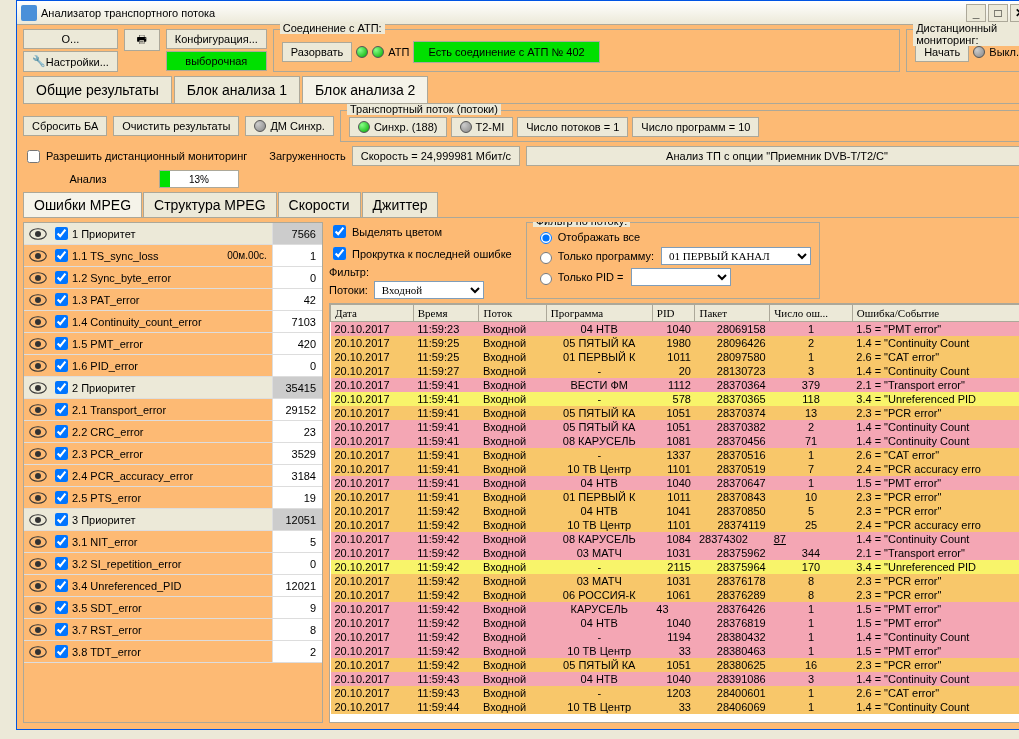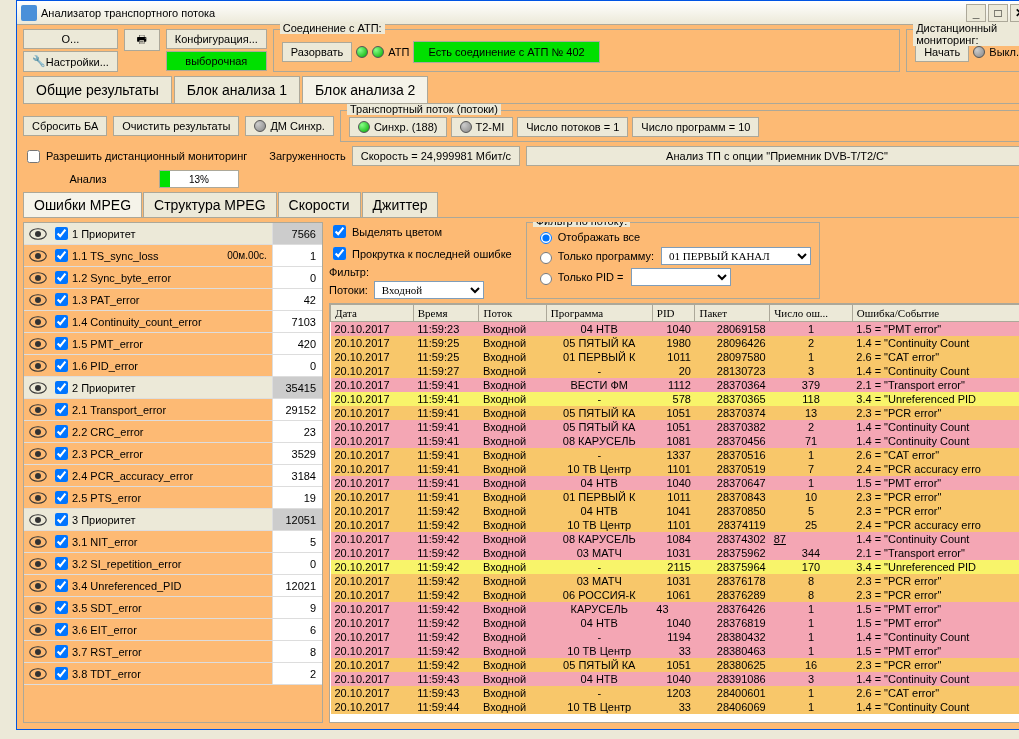--- a/index.html
+++ b/index.html
@@ -394,33 +394,20 @@
             <div class="errrow">
               <span class="eye">
                 <svg viewBox="0 0 24 16">
                   <ellipse cx="12" cy="8" rx="11" ry="7" fill="none" stroke="#333" stroke-width="1.5"></ellipse>
                   <circle cx="12" cy="8" r="4" fill="#333"></circle>
                 </svg>
               </span>
               <span class="ck">
                 <input type="checkbox" checked="" style="">
               </span>
-              <span class="nm">3.6 EIT_error</span>
-              <span class="cnt">6</span>
-            </div>
-            <div class="errrow">
-              <span class="eye">
-                <svg viewBox="0 0 24 16">
-                  <ellipse cx="12" cy="8" rx="11" ry="7" fill="none" stroke="#333" stroke-width="1.5"></ellipse>
-                  <circle cx="12" cy="8" r="4" fill="#333"></circle>
-                </svg>
-              </span>
-              <span class="ck">
-                <input type="checkbox" checked="" style="">
-              </span>
               <span class="nm">3.7 RST_error</span>
               <span class="cnt">8</span>
             </div>
             <div class="errrow">
               <span class="eye">
                 <svg viewBox="0 0 24 16">
                   <ellipse cx="12" cy="8" rx="11" ry="7" fill="none" stroke="#333" stroke-width="1.5"></ellipse>
                   <circle cx="12" cy="8" r="4" fill="#333"></circle>
                 </svg>
               </span>
@@ -633,21 +620,21 @@
                   <td style="text-align: right;">28374119</td>
                   <td style="text-align: center;">25</td>
                   <td>2.4 = "PCR accuracy erro</td>
                 </tr>
                 <tr class="r-pink">
                   <td>20.10.2017</td>
                   <td>11:59:42</td>
                   <td>Входной</td>
                   <td style="text-align: center;">08 КАРУСЕЛЬ</td>
                   <td style="text-align: right;">1084</td>
-                  <td style="text-align: right;">28374302</td>
+                  <td style="">28374302</td>
                   <td style="text-align: left; text-decoration: underline;">87</td>
                   <td>1.4 = "Continuity Count</td>
                 </tr>
                 <tr class="r-pink">
                   <td>20.10.2017</td>
                   <td>11:59:42</td>
                   <td>Входной</td>
                   <td style="text-align: center;">03 МАТЧ</td>
                   <td style="text-align: right;">1031</td>
                   <td style="text-align: right;">28375962</td>

